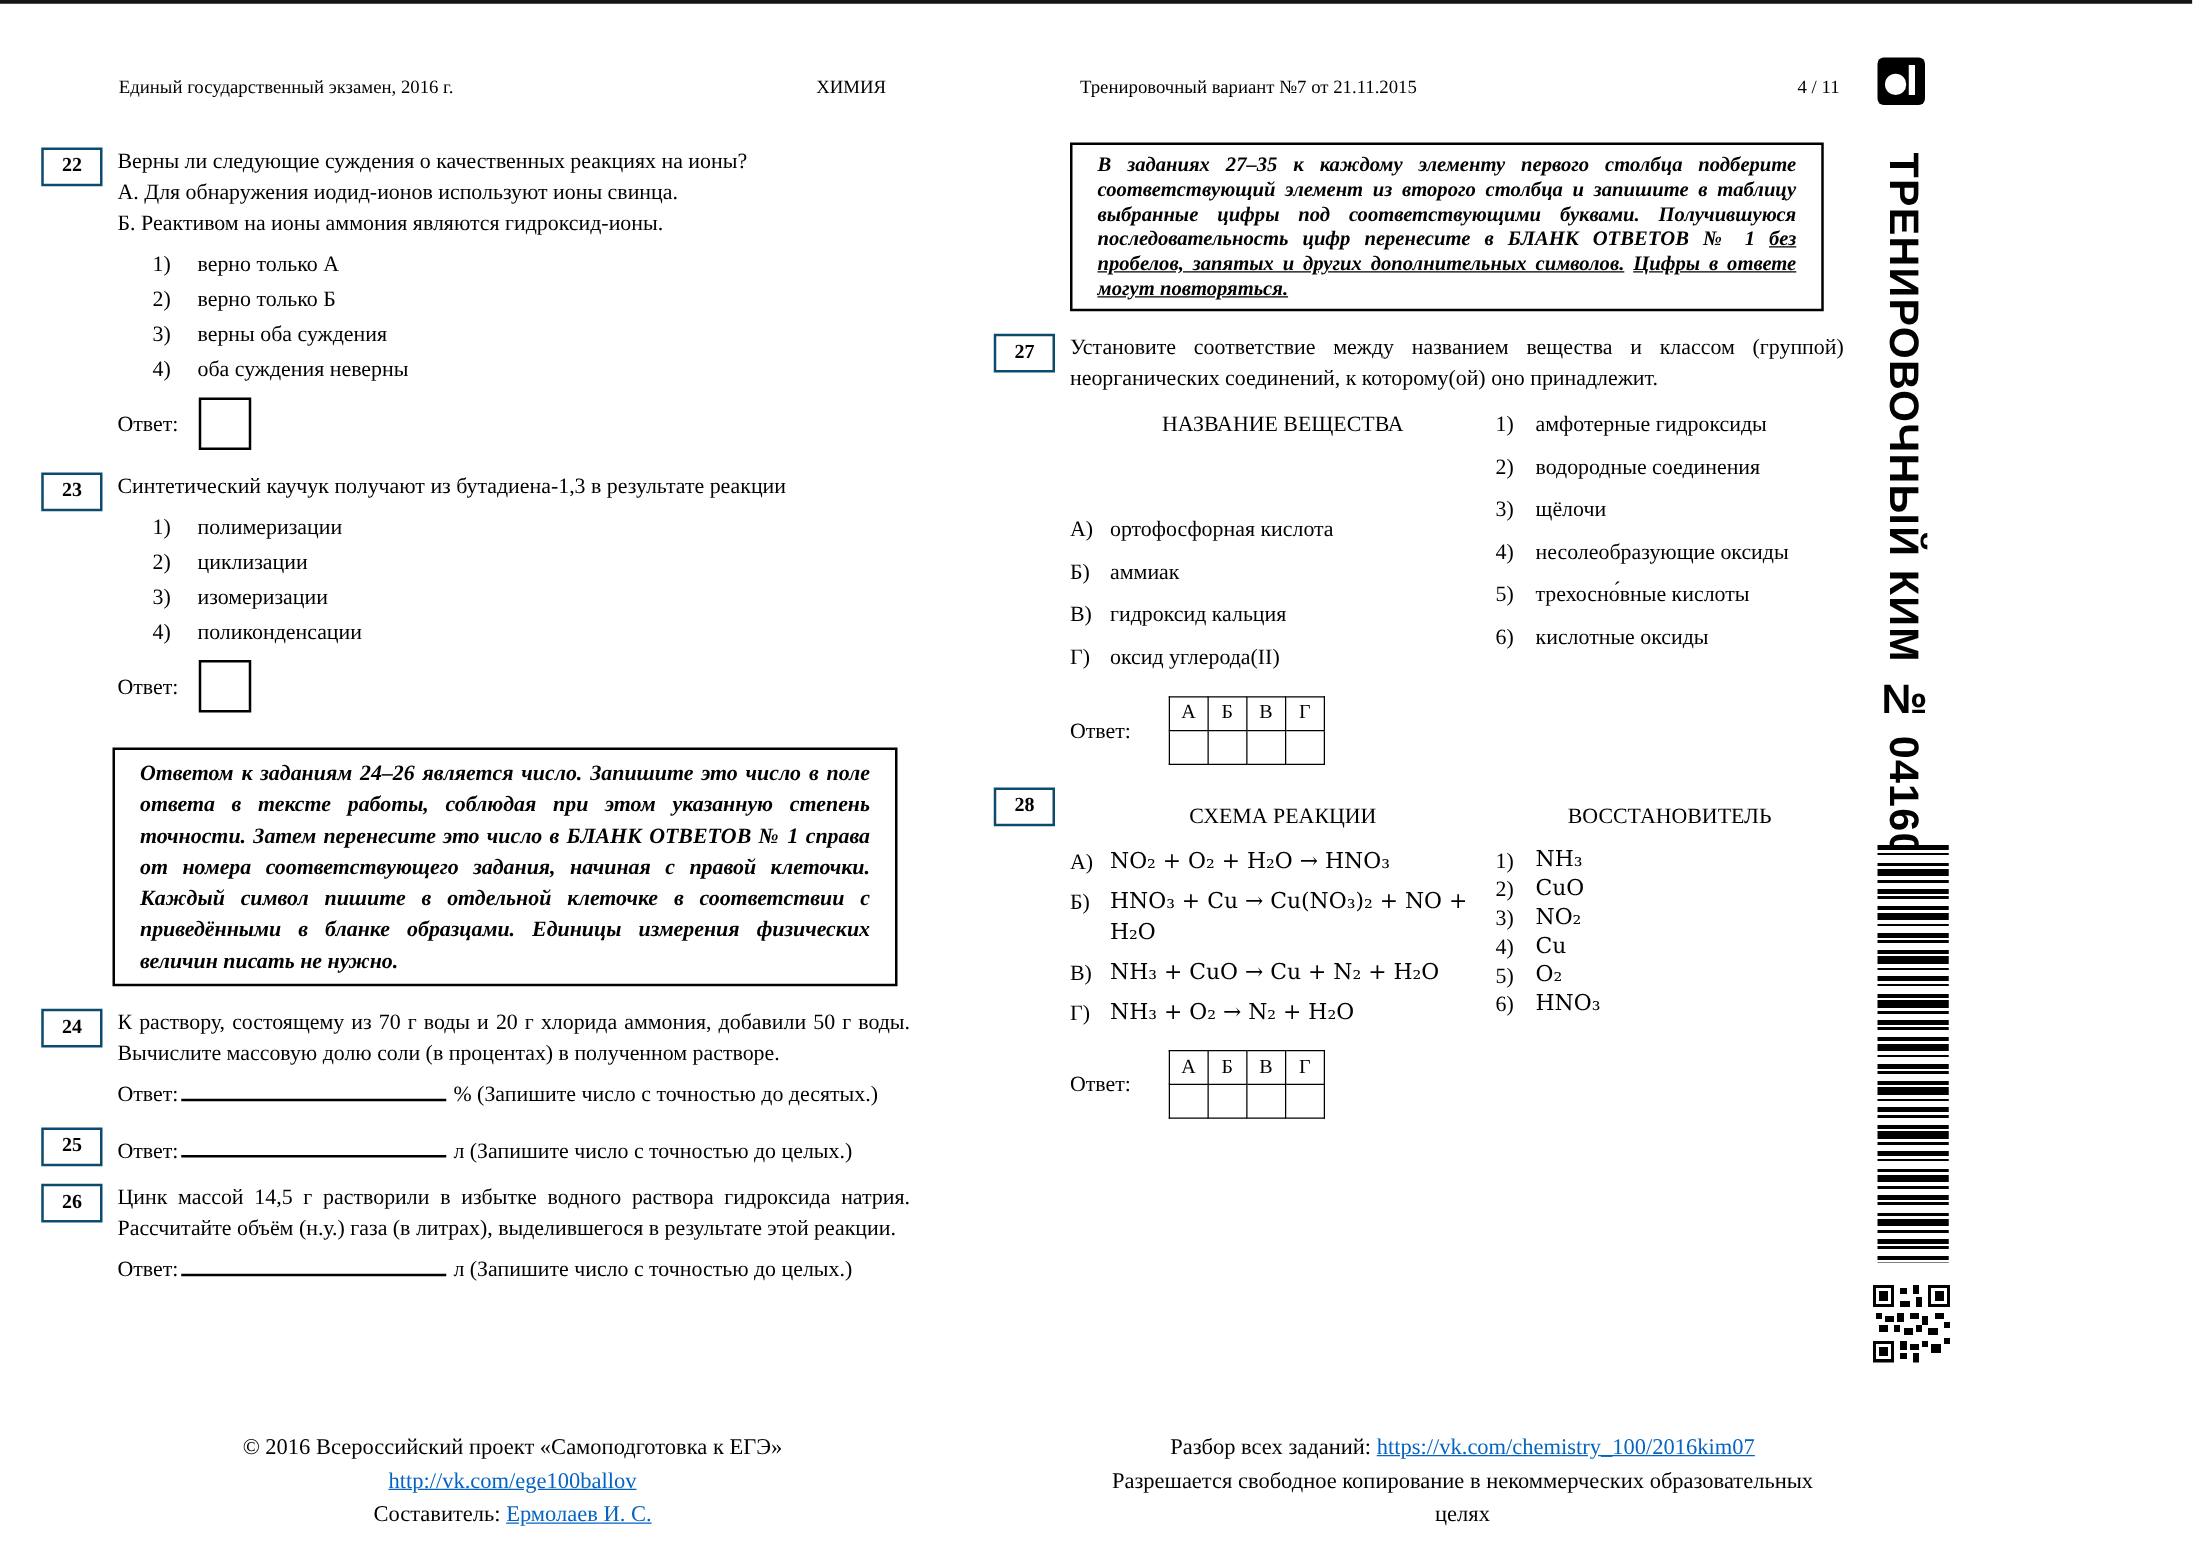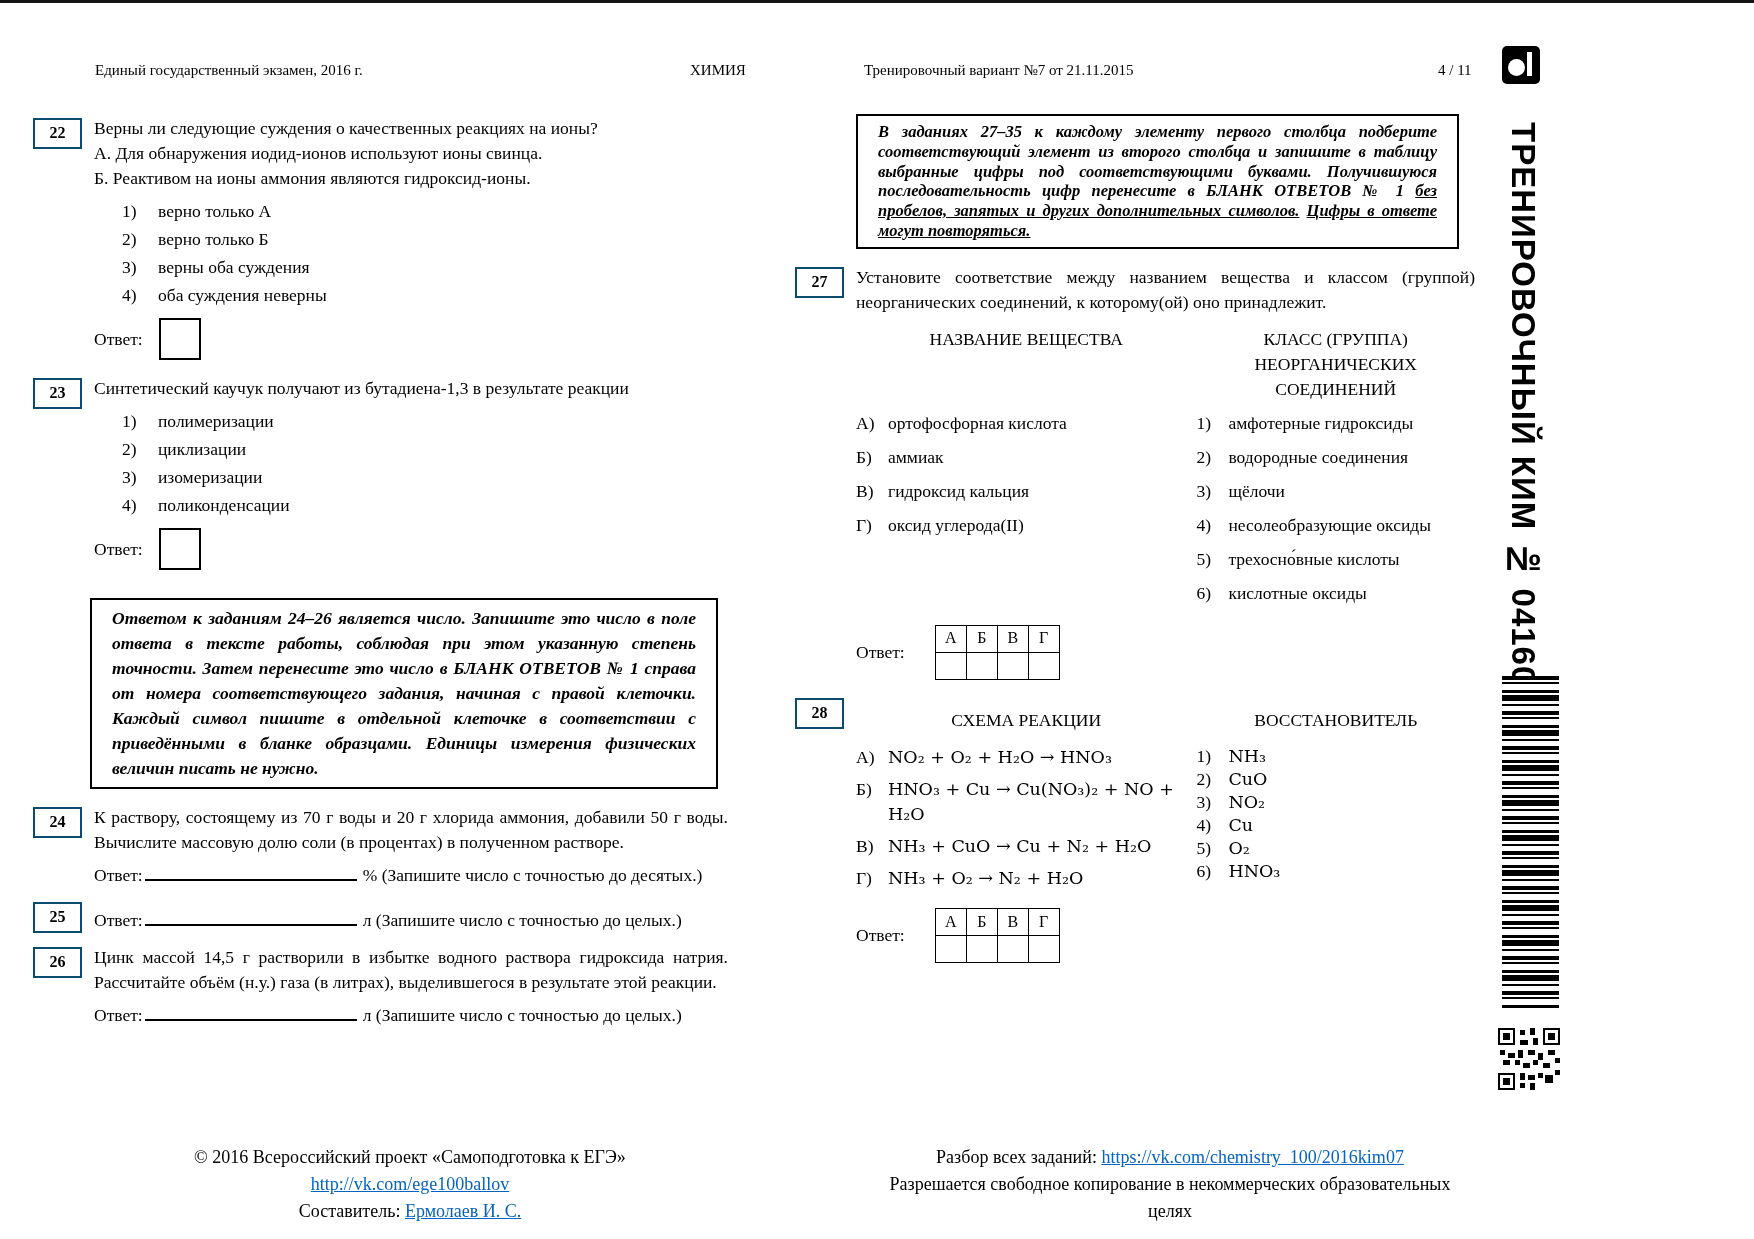--- a/index.html
+++ b/index.html
@@ -5,21 +5,21 @@
   html,body{margin:0;padding:0;background:#ffffff;}
   .page{
     position:relative;width:1754px;height:1239px;background:#fff;
     font-family:"Liberation Serif","DejaVu Serif",serif;color:#000;overflow:hidden;
   }
   .topline{position:absolute;top:0;left:0;width:100%;height:3px;background:#141414;}
 
   
   .hdr{position:absolute;top:62px;font-size:15px;white-space:nowrap;}
   .hdr-exam{left:95px;text-align:center;}
-  .hdr-subject{left:690px;}
+  .hdr-subject{left:653px;}
   .hdr-variant{left:864px;}
   .hdr-page{left:1438px;}
 
   
   .logo{position:absolute;left:1502px;top:46px;width:38px;height:38px;background:#000;border-radius:5px;}
   .logo .logo-dot{position:absolute;left:6px;top:13px;width:17px;height:17px;background:#fff;border-radius:50%;}
   .logo .logo-bar{position:absolute;right:8px;top:6px;width:5px;height:24px;background:#fff;}
   .kim{
     position:absolute;left:1504px;top:122px;writing-mode:vertical-rl;
     font-family:"Liberation Sans","DejaVu Sans",sans-serif;font-size:33px;font-weight:600;
@@ -265,25 +265,20 @@
             <div class="mi mi-27">
                 <span class="mi-n">В)</span>
                 <span>гидроксид кальция</span>
               </div>
             <div class="mi mi-27">
                 <span class="mi-n">Г)</span>
                 <span>оксид углерода(II)</span>
               </div>
           </div>
           <div>
-            <div class="match-header">
-              <div>КЛАСС (ГРУППА)</div>
-              <div>НЕОРГАНИЧЕСКИХ</div>
-              <div>СОЕДИНЕНИЙ</div>
-            </div>
             <div class="mi mi-27">
                 <span class="mi-n">1)</span>
                 <span>амфотерные гидроксиды</span>
               </div>
             <div class="mi mi-27">
                 <span class="mi-n">2)</span>
                 <span>водородные соединения</span>
               </div>
             <div class="mi mi-27">
                 <span class="mi-n">3)</span>

